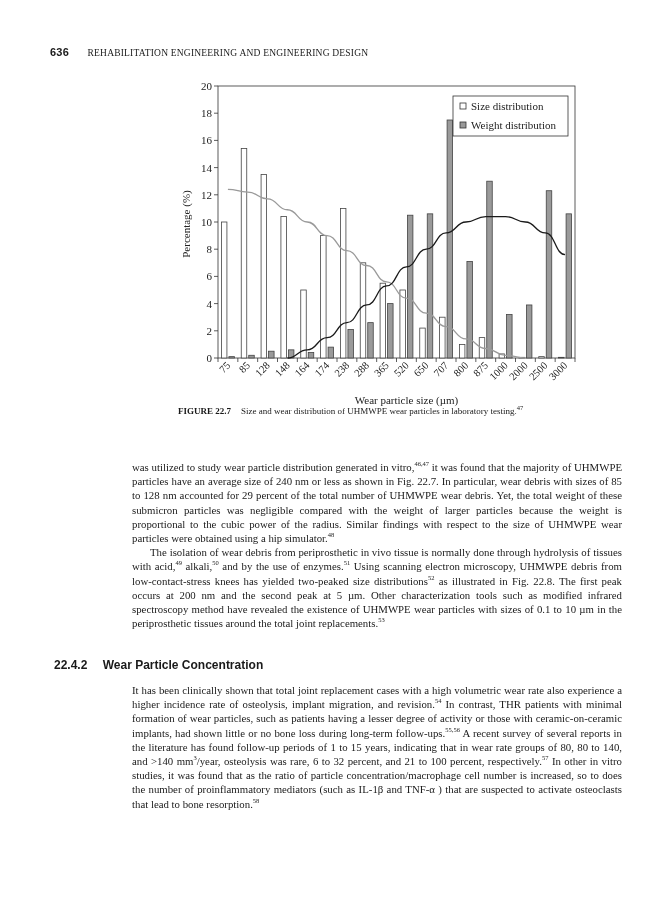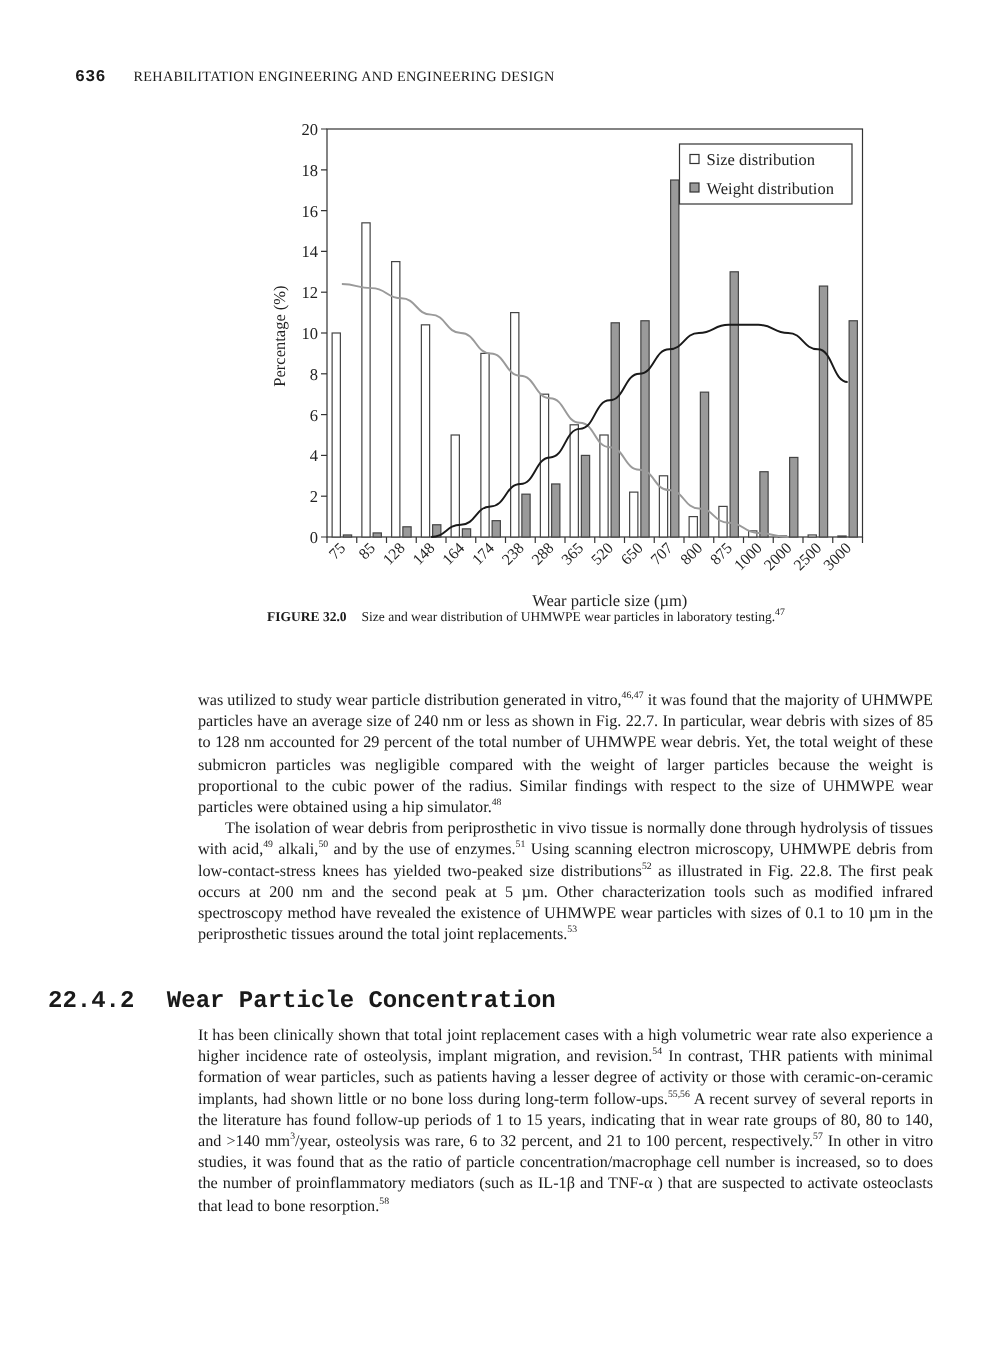--- a/index.html
+++ b/index.html
@@ -1,26 +1,26 @@
 <!DOCTYPE html>
 <html><head>
 <meta charset="utf-8">
 <style>
   html, body { margin: 0; padding: 0; background: #ffffff; }
   body { width: 670px; height: 900px; position: relative; overflow: hidden; font-family: "Liberation Serif", "DejaVu Serif", serif; color: #1a1a1a; }
   .running-head { position: absolute; top: 46px; left: 50px; font-size: 9.5px; letter-spacing: 0.2px; }
-  .running-head .pnum { font-family: Liberation Mono, monospace; font-weight: bold; font-size: 11px; margin-right: 16px; }
+  .running-head .pnum { font-family: Liberation Sans, sans-serif; font-weight: bold; font-size: 11px; margin-right: 16px; }
   #chart { position: absolute; left: 0; top: 70px; width: 670px; height: 345px; }
   .caption { position: absolute; top: 406px; left: 178px; font-size: 9px; }
   .caption b { margin-right: 10px; }
   sup { font-size: 6.5px; line-height: 0; vertical-align: super; }
   .para { position: absolute; left: 132px; width: 490px; font-size: 10.8px; line-height: 14.2px; text-align: justify; }
   .para p { margin: 0; }
   .para p.indent { text-indent: 18px; }
-  .section-head { position: absolute; top: 658px; left: 32px; font-family: Liberation Mono, monospace; font-weight: bold; font-size: 16px; }
+  .section-head { position: absolute; top: 658px; left: 54px; font-family: Liberation Sans, sans-serif; font-weight: bold; font-size: 12px; }
   .section-head .snum { margin-right: 12px; }
 </style>
 </head>
 <body>
 
 <div class="running-head">
   <span class="pnum">636</span>
   <span>REHABILITATION ENGINEERING AND ENGINEERING DESIGN</span>
 </div>
 
@@ -126,21 +126,21 @@
     <path d="M 227.91666666666666 189.36 C 237.83333333333331 189.36, 237.83333333333331 192.08, 247.75 192.08 C 257.66666666666663 192.08, 257.66666666666663 198.88, 267.5833333333333 198.88 C 277.5 198.88, 277.5 209.76, 287.41666666666663 209.76 C 297.3333333333333 209.76, 297.3333333333333 222, 307.25 222 C 317.16666666666663 222, 317.16666666666663 235.6, 327.0833333333333 235.6 C 337 235.6, 337 250.56, 346.91666666666663 250.56 C 356.8333333333333 250.56, 356.8333333333333 265.52, 366.75 265.52 C 376.66666666666663 265.52, 376.66666666666663 281.84000000000003, 386.5833333333333 281.84000000000003 C 396.5 281.84000000000003, 396.5 298.15999999999997, 406.41666666666663 298.15999999999997 C 416.3333333333333 298.15999999999997, 416.3333333333333 313.12, 426.25 313.12 C 436.16666666666663 313.12, 436.16666666666663 326.72, 446.0833333333333 326.72 C 456 326.72, 456 338.96, 465.91666666666663 338.96 C 475.8333333333333 338.96, 475.8333333333333 348.48, 485.75 348.48 C 495.66666666666663 348.48, 495.66666666666663 355.28, 505.5833333333333 355.28 C 515.5 355.28, 515.5 358, 525.4166666666666 358" fill="none" stroke="#9a9a9a" stroke-width="1.3"></path>
     <path d="M 287.41666666666663 358 C 297.3333333333333 358, 297.3333333333333 349.84, 307.25 349.84 C 317.16666666666663 349.84, 317.16666666666663 337.6, 327.0833333333333 337.6 C 337 337.6, 337 322.64, 346.91666666666663 322.64 C 356.8333333333333 322.64, 356.8333333333333 304.96, 366.75 304.96 C 376.66666666666663 304.96, 376.66666666666663 285.92, 386.5833333333333 285.92 C 396.5 285.92, 396.5 266.88, 406.41666666666663 266.88 C 416.3333333333333 266.88, 416.3333333333333 249.2, 426.25 249.2 C 436.16666666666663 249.2, 436.16666666666663 232.88, 446.0833333333333 232.88 C 456 232.88, 456 222, 465.91666666666663 222 C 475.8333333333333 222, 475.8333333333333 216.56, 485.75 216.56 C 495.66666666666663 216.56, 495.66666666666663 216.56, 505.5833333333333 216.56 C 515.5 216.56, 515.5 222, 525.4166666666666 222 C 535.3333333333333 222, 535.3333333333333 232.88, 545.25 232.88 C 555.1666666666666 232.88, 555.1666666666666 254.64, 565.0833333333333 254.64" fill="none" stroke="#1a1a1a" stroke-width="1.3"></path>
     <rect x="453" y="96" width="115" height="40" fill="#fff" stroke="#333" stroke-width="0.8"></rect>
     <rect x="460" y="103" width="6" height="6" fill="#ffffff" stroke="#333" stroke-width="0.8"></rect>
     <text x="471" y="110" font-size="11" font-family="&quot;Liberation Serif&quot;, &quot;DejaVu Serif&quot;, serif" fill="#222">Size distribution</text>
     <rect x="460" y="122" width="6" height="6" fill="#9a9a9a" stroke="#333" stroke-width="0.8"></rect>
     <text x="471" y="129" font-size="11" font-family="&quot;Liberation Serif&quot;, &quot;DejaVu Serif&quot;, serif" fill="#222">Weight distribution</text>
   </svg>
 
 <div class="caption">
-  <b>FIGURE 32.0</b><span>Size and wear distribution of UHMWPE wear particles in laboratory testing.</span><sup>47</sup>
+  <b>FIGURE 22.7</b><span>Size and wear distribution of UHMWPE wear particles in laboratory testing.</span><sup>47</sup>
 </div>
 
 <div class="para" style="top:460px;">
   <p>was utilized to study wear particle distribution generated in vitro,<sup>46,47</sup> it was found that the majority of UHMWPE particles have an average size of 240 nm or less as shown in Fig. 22.7. In particular, wear debris with sizes of 85 to 128 nm accounted for 29 percent of the total number of UHMWPE wear debris. Yet, the total weight of these submicron particles was negligible compared with the weight of larger particles because the weight is proportional to the cubic power of the radius. Similar findings with respect to the size of UHMWPE wear particles were obtained using a hip simulator.<sup>48</sup></p>
   <p class="indent">The isolation of wear debris from periprosthetic in vivo tissue is normally done through hydrolysis of tissues with acid,<sup>49</sup> alkali,<sup>50</sup> and by the use of enzymes.<sup>51</sup> Using scanning electron microscopy, UHMWPE debris from low-contact-stress knees has yielded two-peaked size distributions<sup>52</sup> as illustrated in Fig. 22.8. The first peak occurs at 200 nm and the second peak at 5 µm. Other characterization tools such as modified infrared spectroscopy method have revealed the existence of UHMWPE wear particles with sizes of 0.1 to 10 µm in the periprosthetic tissues around the total joint replacements.<sup>53</sup></p>
 </div>
 
 <div class="section-head">
   <span class="snum">22.4.2</span>
   <span>Wear Particle Concentration</span>

